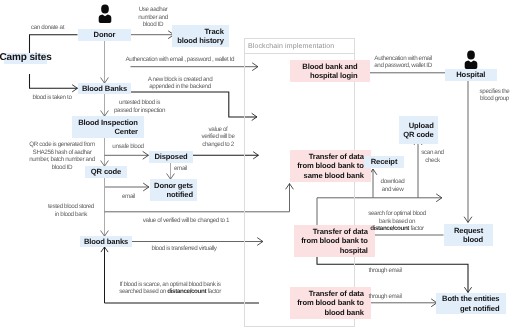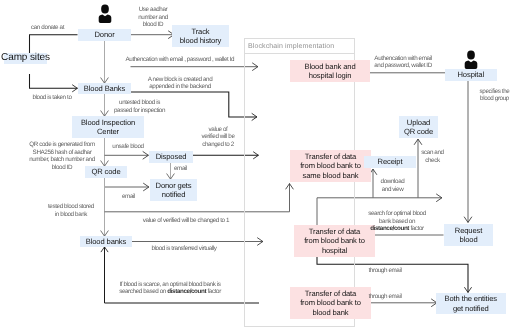--- a/index.html
+++ b/index.html
@@ -2,21 +2,21 @@
 <html><head>
 <meta charset="utf-8">
 <title>Blood bank blockchain flow</title>
 <style>
   html,body{margin:0;padding:0;background:#ffffff;}
   body{-webkit-font-smoothing:antialiased;width:512px;height:334px;position:relative;overflow:hidden;
        font-family:"Liberation Sans", sans-serif;-webkit-font-smoothing:antialiased;text-rendering:geometricPrecision;}
   #stage{position:absolute;left:0;top:0;width:512px;height:334px;}
   svg#edges{position:absolute;left:0;top:0;width:512px;height:334px;}
   .node{position:absolute;box-sizing:border-box;display:flex;align-items:center;
-        justify-content:center;text-align:center;font-weight:normal;color:#141414;
+        justify-content:center;text-align:right;font-weight:bold;color:#141414;
         white-space:pre;line-height:1.24;letter-spacing:-0.12px;}
   .blue{background:#e3eefb;}
   .pink{background:#fce1e2;margin-left:31px;}
   .lbl{position:absolute;color:#616161;text-align:center;line-height:1.22;
        white-space:pre;font-size:6.3px;letter-spacing:-0.4px;}
   .lbl b{font-weight:bold;color:#333;}
   .container{position:absolute;border:1px solid #dcdcdc;box-sizing:border-box;}
   .chdr{position:absolute;box-sizing:border-box;border-bottom:1px solid #dcdcdc;
         color:#939393;display:flex;align-items:center;letter-spacing:0.12px;}
   .person{position:absolute;}
@@ -113,24 +113,24 @@
   <div class="node pink" style="left:263px;top:225px;width:81px;height:32px;font-size:7.6px">Transfer of data
 from blood bank to
 hospital</div>
 
   <div class="node pink" style="left:259px;top:287px;width:81px;height:32px;font-size:7.6px">Transfer of data
 from blood bank to
 blood bank</div>
 
   <div class="node blue" style="left:444.5px;top:69px;width:52.5px;height:11.5px;font-size:7.6px">Hospital</div>
 
-  <div class="node blue" style="left:399px;top:116px;width:39px;height:22px;font-size:7.6px">Upload
+  <div class="node blue" style="left:399px;top:116px;width:39px;height:28px;font-size:7.6px">Upload
 QR code</div>
 
-  <div class="node blue" style="left:364px;top:156px;width:52px;height:12px;font-size:7.6px">Receipt</div>
+  <div class="node blue" style="left:364px;top:156px;width:40px;height:12px;font-size:7.6px">Receipt</div>
 
   <div class="node blue" style="left:444px;top:224px;width:49px;height:22px;font-size:7.6px">Request
 blood</div>
 
   <div class="node blue" style="left:436px;top:293px;width:69.5px;height:21px;font-size:7.6px">Both the entities
 get notified</div>
 
   <div class="lbl" style="left:14px;top:24px;width:67px">can donate at</div>
 
   <div class="lbl" style="left:128px;top:6px;width:50px">Use aadhar

